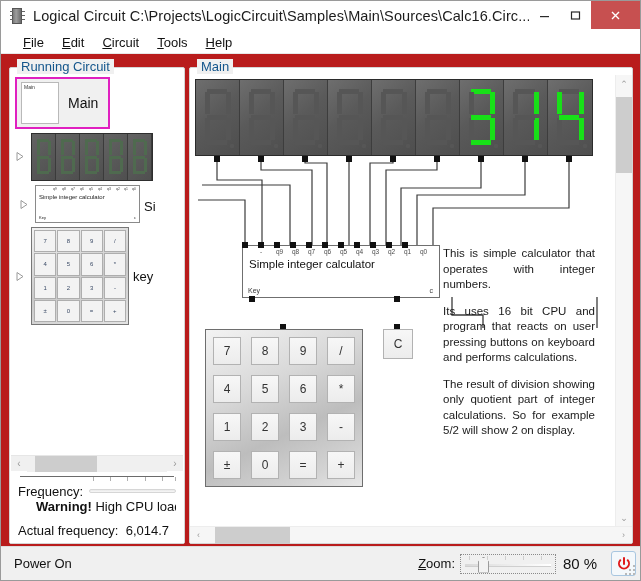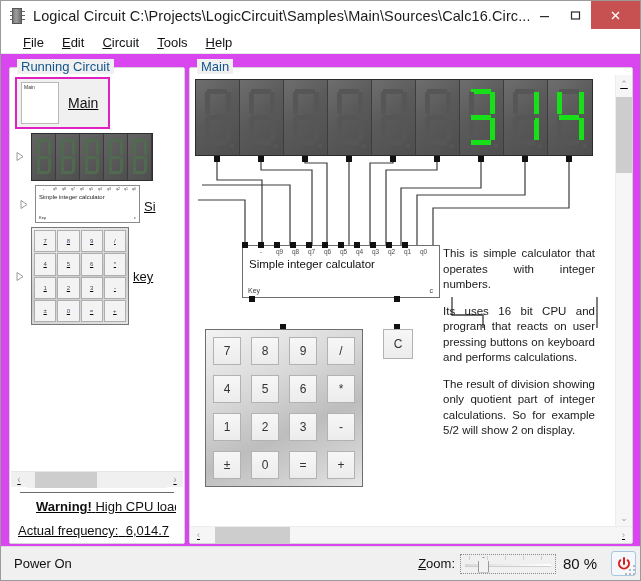--- a/index.html
+++ b/index.html
@@ -64,24 +64,23 @@
   }
   .menu-item {
     padding: 2px 9px;
     font-size: 13px; color: #111;
   }
   .menu-item u { text-decoration: underline; }
 
   
   .bodyrow {
     flex: 1; display: flex;
-    background: #d946ef;
+    background: #b91c1c;
     padding: 2px 3px 0 3px;
     min-height: 0;
-    text-decoration: underline;
   }
 
   
   .leftpanel {
     width: 176px; min-width: 176px;
     position: relative;
     margin: 4px 2px 2px 5px;
     display: flex; flex-direction: column;
   }
   .gbox {
@@ -552,20 +551,34 @@
         <div class="lh-scroll">
           <div class="arr">‹</div>
           <div class="track">
             <div class="thumb"></div>
           </div>
           <div class="arr">›</div>
         </div>
 
         <div class="freqarea">
           <div class="sep"></div>
+          <div class="freqrow">
+            <div class="freqlabel">Fre<u>q</u>uency:</div>
+            <div class="slider">
+              <div class="ticks">
+                <i style="left:4%"></i>
+                  <i style="left:24%"></i>
+                  <i style="left:44%"></i>
+                  <i style="left:64%"></i>
+                  <i style="left:84%"></i>
+                  <i style="left:99%"></i>
+              </div>
+              <div class="track"></div>
+            </div>
+          </div>
           <div class="warnline">
             <b>Warning!</b>
             <span>High CPU load</span>
           </div>
           <div class="actualfreq">
             <span>Actual frequency:</span>&nbsp;
             <span>6,014.7</span>
           </div>
         </div>
       </div>

